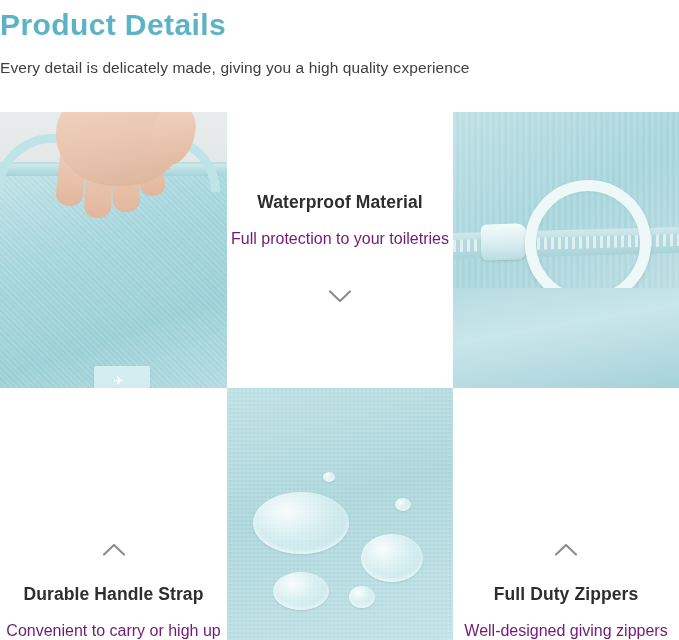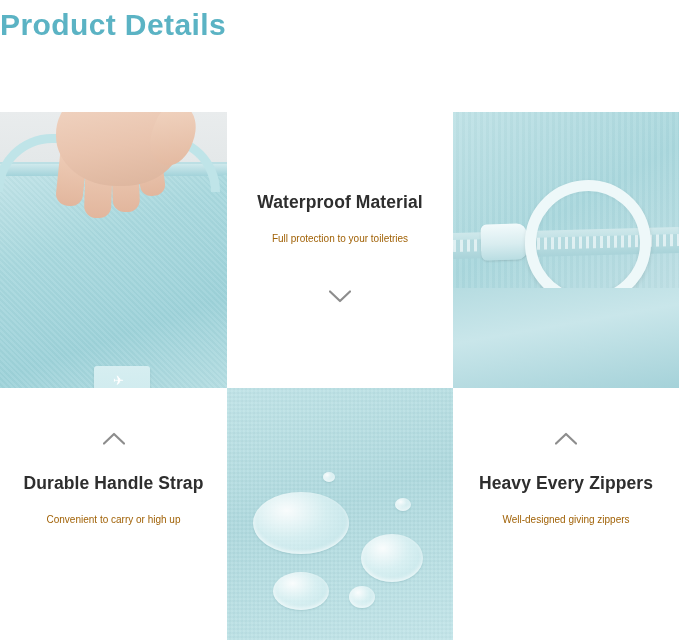--- a/index.html
+++ b/index.html
@@ -75,36 +75,36 @@
     display: flex;
     flex-direction: column;
     align-items: center;
   }
   .text-cell.top {
     justify-content: flex-start;
     padding-top: 78px;
     box-sizing: border-box;
   }
   .text-cell.bottom {
-    justify-content: flex-start;
+    justify-content: flex-end;
     padding-top: 44px;
     box-sizing: border-box;
   }
   .feature-title {
     font-size: 17.5px;
     font-weight: bold;
     color: #2e2e2e;
     margin: 0;
     letter-spacing: 0.1px;
     text-align: center;
     line-height: 24px;
   }
   .feature-desc {
-    font-size: 10px;
-    color: #a16207;
+    font-size: 16px;
+    color: #701a75;
     margin: 0;
     padding-top: 16px;
     text-align: center;
     line-height: 18px;
   }
   .chev {
     width: 22px;
     height: 13px;
     margin: 0 auto;
     color: #8d8d8d;
@@ -293,20 +293,21 @@
   .d5 { left: 168px; top: 110px; width: 16px; height: 13px; }
   .d6 { left: 96px;  top: 84px;  width: 12px; height: 10px; }
 </style>
 </head>
 <body>
 
 <div class="page">
 
   <div class="header">
     <h1 class="main-title">Product Details</h1>
+    <p class="subtitle">Every detail is delicately made, giving you a high quality experience</p>
   </div>
 
   <div class="grid">
 
     <div class="row row-top">
 
       <div class="cell cell-a photo-handle">
         <div class="ph-bag"></div>
         <div class="ph-bag-top-edge"></div>
         <div class="ph-strap"></div>
@@ -370,19 +371,19 @@
       </div>
 
       <div class="cell cell-c text-cell bottom">
         <div class="chev-up-wrap">
           <div class="chev">
             <svg viewBox="0 0 22 13" width="22" height="13" aria-hidden="true">
               <path d="M1 11.5 L11 2 L21 11.5" fill="none" stroke="currentColor" stroke-width="2.2" stroke-linecap="round" stroke-linejoin="round"></path>
             </svg>
           </div>
         </div>
-        <h2 class="feature-title">Heavy Every Zippers</h2>
+        <h2 class="feature-title">Full Duty Zippers</h2>
         <p class="feature-desc">Well-designed giving zippers</p>
       </div>
     </div>
 
   </div>
 </div>
 
 </body></html>

